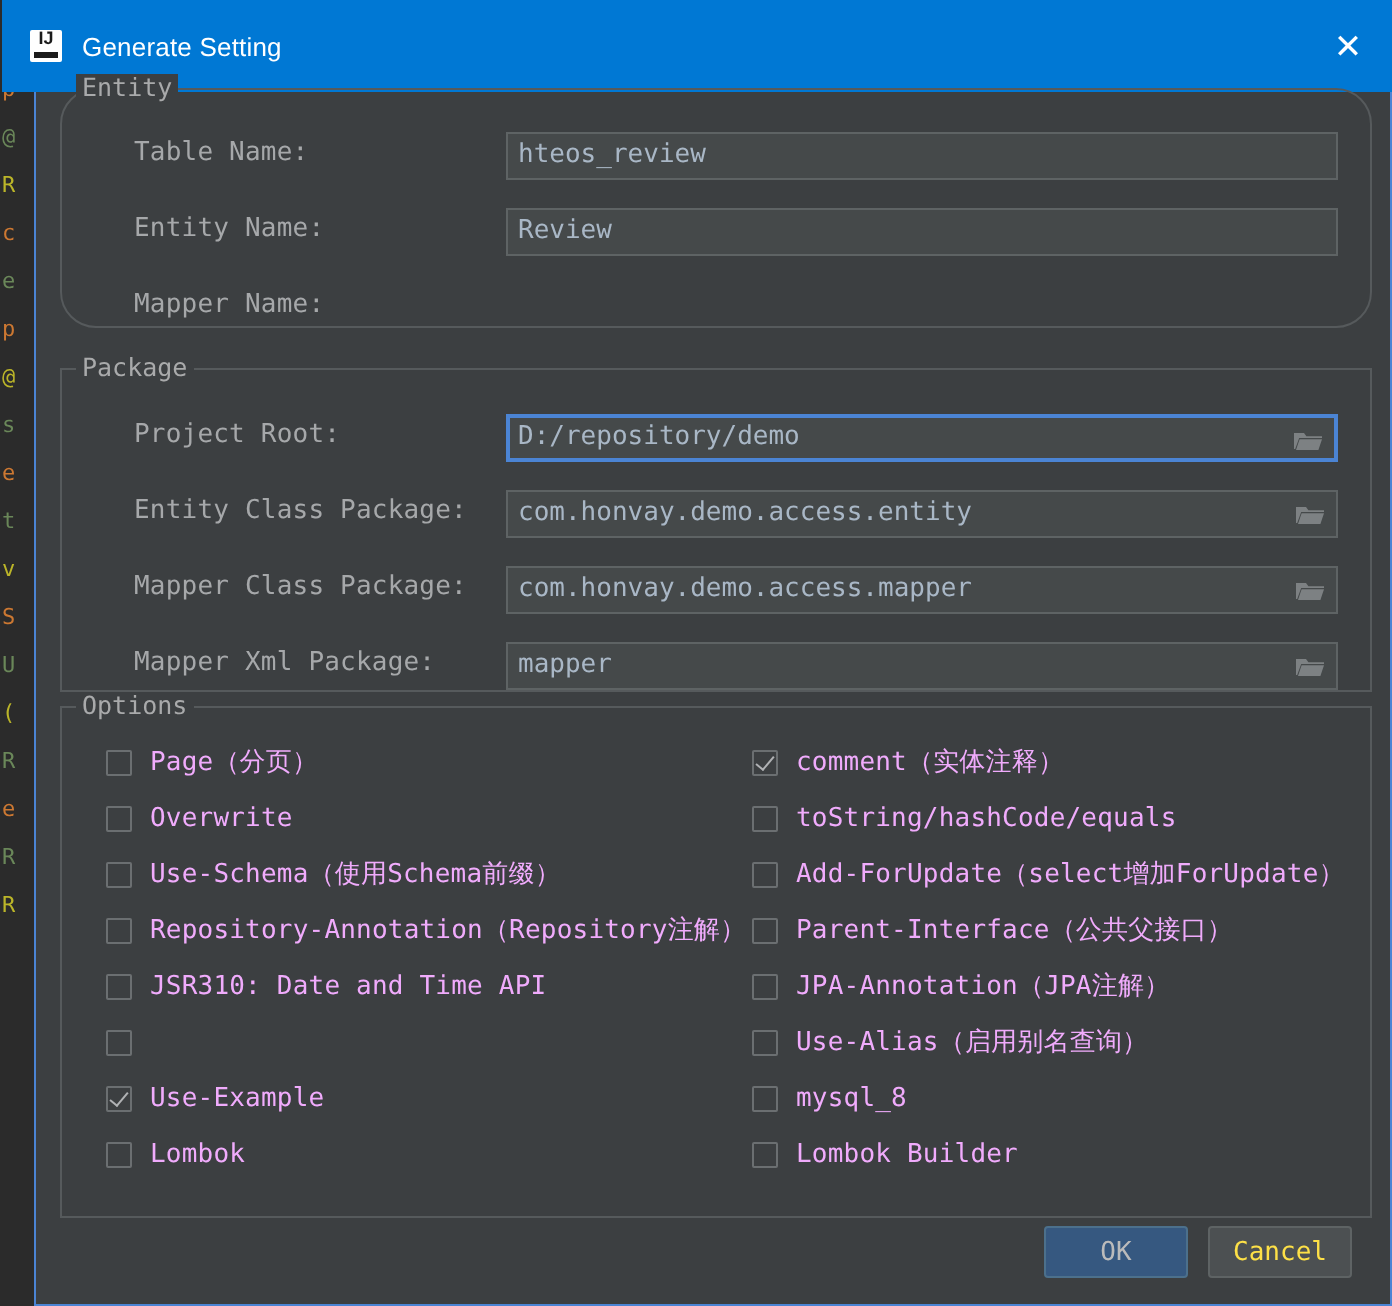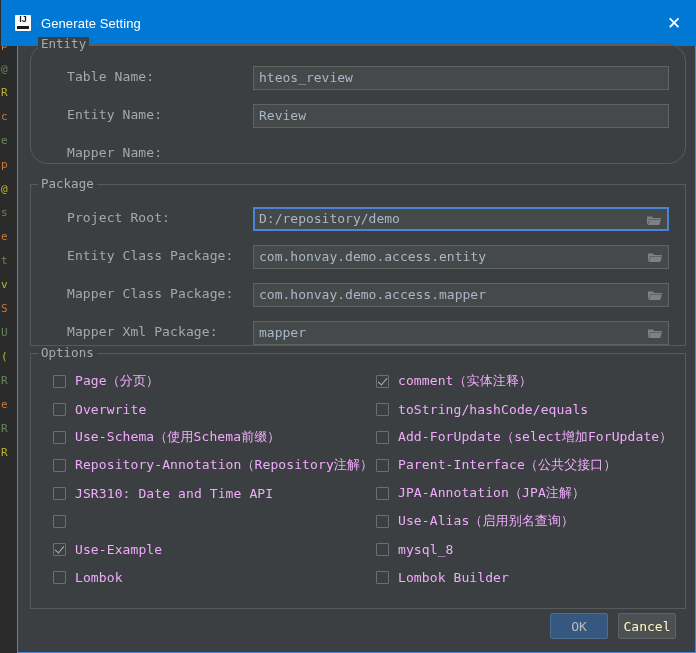--- a/index.html
+++ b/index.html
@@ -215,39 +215,39 @@
 
   
   #buttonbar {
     position: absolute;
     right: 19px;
     bottom: 12px;
     display: flex;
     gap: 10px;
   }
   .btn {
-    width: 58px;
+    width: 72px;
     height: 26px;
     box-sizing: border-box;
     font-family: "DejaVu Sans Mono", monospace;
     font-size: 13px;
     display: flex;
     align-items: center;
     justify-content: center;
     border-radius: 2px;
   }
   .btn.primary {
     background: #365880;
     border: 1px solid #4c708c;
     color: #bbbbbb;
   }
   .btn.secondary {
     background: #4c5052;
     border: 1px solid #5e6364;
-    color: #fef9c3;
+    color: #fde047;
   }
 </style>
 </head>
 <body>
 
 <div id="ide-bg">
     <div class="code-line" style="top: 38px;"><span class="kw">p</span></div>
     <div class="code-line" style="top: 62px;"><span class="str">@</span></div>
     <div class="code-line" style="top: 86px;"><span class="ann">R</span></div>
     <div class="code-line" style="top: 110px;"><span class="kw">c</span></div>

